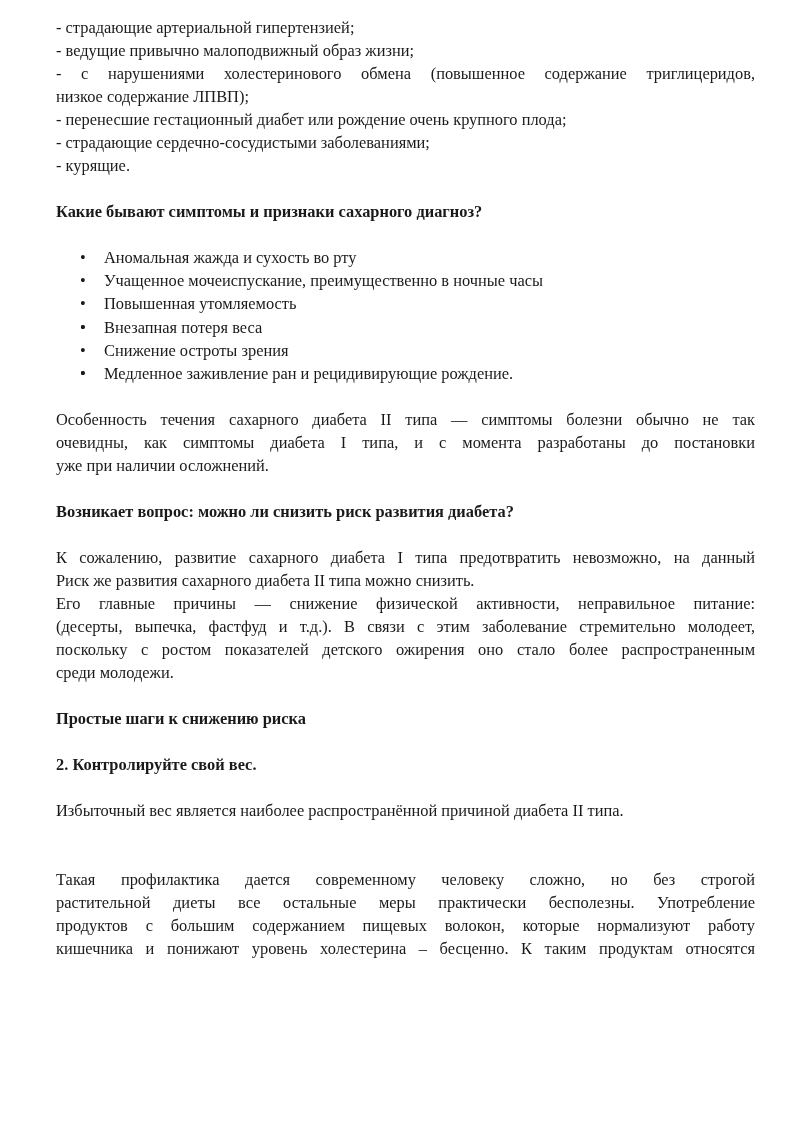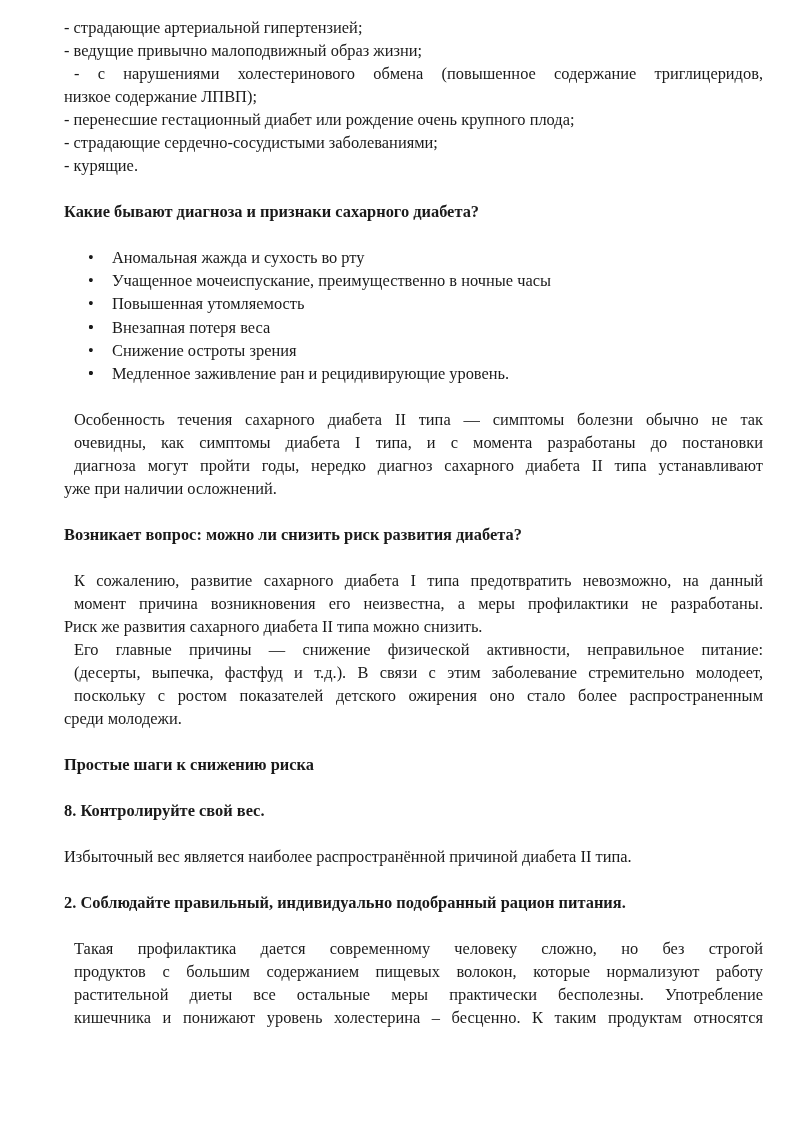--- a/index.html
+++ b/index.html
@@ -1,23 +1,23 @@
 <!DOCTYPE html>
 <html><head>
 <meta charset="utf-8">
 <style>
   html, body { margin: 0; padding: 0; background: #ffffff; }
   body { width: 794px; height: 1123px; overflow: hidden; position: relative; }
   .page {
-    position: absolute; left: 64px; top: 16px; width: 699px;
+    position: absolute; left: 56px; top: 16px; width: 699px;
     font-family: "Liberation Serif", serif;
     font-size: 16.4px; line-height: 23px; color: #1a1a1a;
   }
   .line { display: block; white-space: nowrap; }
-  .just { text-align: justify; text-align-last: justify; display: block; margin-left: 10px; }
+  .just { text-align: justify; text-align-last: justify; display: block; }
   h3 { font-size: 16.4px; font-weight: bold; margin: 0; line-height: 23px; }
   .gap { height: 23px; }
   ul.bullets { list-style: none; margin: 0; padding: 0 0 0 24px; }
   ul.bullets li { position: relative; padding-left: 24px; line-height: 23.2px; }
   ul.bullets li .bullet { position: absolute; left: 0; top: 0; }
 </style>
 </head>
 <body>
 
 <div class="page">
@@ -26,66 +26,63 @@
     <span class="line">- страдающие артериальной гипертензией;</span>
     <span class="line">- ведущие привычно малоподвижный образ жизни;</span>
     <span class="just">- с нарушениями холестеринового обмена (повышенное содержание триглицеридов,</span>
     <span class="line">низкое содержание ЛПВП);</span>
     <span class="line">- перенесшие гестационный диабет или рождение очень крупного плода;</span>
     <span class="line">- страдающие сердечно-сосудистыми заболеваниями;</span>
     <span class="line">- курящие.</span>
   </div>
 
   <div class="gap"></div>
-  <h3>Какие бывают диагноза и признаки сахарного диабета?</h3>
+  <h3>Какие бывают симптомы и признаки сахарного диагноз?</h3>
   <div class="gap"></div>
 
   <ul class="bullets">
     <li><span class="bullet">•</span><span>Аномальная жажда и сухость во рту</span></li>
     <li><span class="bullet">•</span><span>Учащенное мочеиспускание, преимущественно в ночные часы</span></li>
     <li><span class="bullet">•</span><span>Повышенная утомляемость</span></li>
     <li><span class="bullet">•</span></li>
     <li><span class="bullet">•</span><span>Внезапная потеря веса</span></li>
     <li><span class="bullet">•</span><span>Снижение остроты зрения</span></li>
     <li><span class="bullet">•</span></li>
-    <li><span class="bullet">•</span><span>Медленное заживление ран и рецидивирующие уровень.</span></li>
+    <li><span class="bullet">•</span><span>Медленное заживление ран и рецидивирующие рождение.</span></li>
   </ul>
 
   <div class="gap"></div>
   <div>
     <span class="just">Особенность течения сахарного диабета II типа — симптомы болезни обычно не так</span>
     <span class="just">очевидны, как симптомы диабета I типа, и с момента разработаны до постановки</span>
-    <span class="just">диагноза могут пройти годы, нередко диагноз сахарного диабета II типа устанавливают</span>
     <span class="line">уже при наличии осложнений.</span>
   </div>
 
   <div class="gap"></div>
   <h3>Возникает вопрос: можно ли снизить риск развития диабета?</h3>
   <div class="gap"></div>
 
   <div>
     <span class="just">К сожалению, развитие сахарного диабета I типа предотвратить невозможно, на данный</span>
-    <span class="just">момент причина возникновения его неизвестна, а меры профилактики не разработаны.</span>
     <span class="line">Риск же развития сахарного диабета II типа можно снизить.</span>
     <span class="just">Его главные причины — снижение физической активности, неправильное питание:</span>
     <span class="just">(десерты, выпечка, фастфуд и т.д.). В связи с этим заболевание стремительно молодеет,</span>
     <span class="just">поскольку с ростом показателей детского ожирения оно стало более распространенным</span>
     <span class="line">среди молодежи.</span>
   </div>
 
   <div class="gap"></div>
   <h3>Простые шаги к снижению риска</h3>
   <div class="gap"></div>
-  <h3>8. Контролируйте свой вес.</h3>
+  <h3>2. Контролируйте свой вес.</h3>
   <div class="gap"></div>
   <span class="line">Избыточный вес является наиболее распространённой причиной диабета II типа.</span>
   <div class="gap"></div>
-  <h3>2. Соблюдайте правильный, индивидуально подобранный рацион питания.</h3>
   <div class="gap"></div>
 
   <div>
     <span class="just">Такая профилактика дается современному человеку сложно, но без строгой</span>
+    <span class="just">растительной диеты все остальные меры практически бесполезны. Употребление</span>
     <span class="just">продуктов с большим содержанием пищевых волокон, которые нормализуют работу</span>
-    <span class="just">растительной диеты все остальные меры практически бесполезны. Употребление</span>
     <span class="just">кишечника и понижают уровень холестерина – бесценно. К таким продуктам относятся</span>
   </div>
 
 </div>
 
 </body></html>

